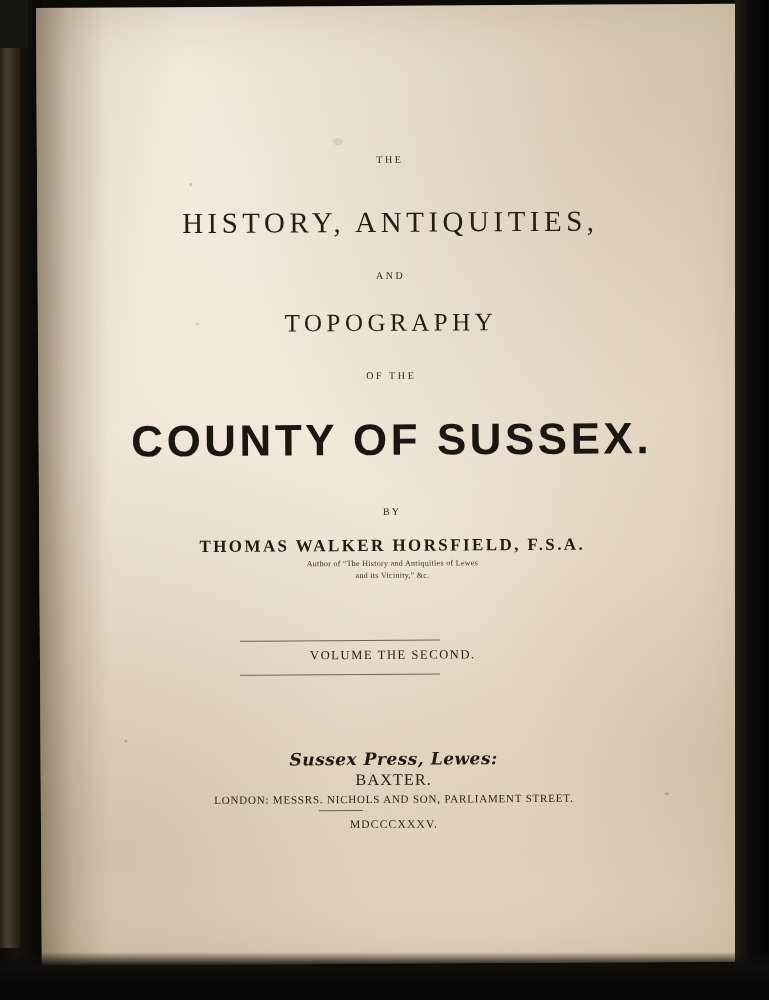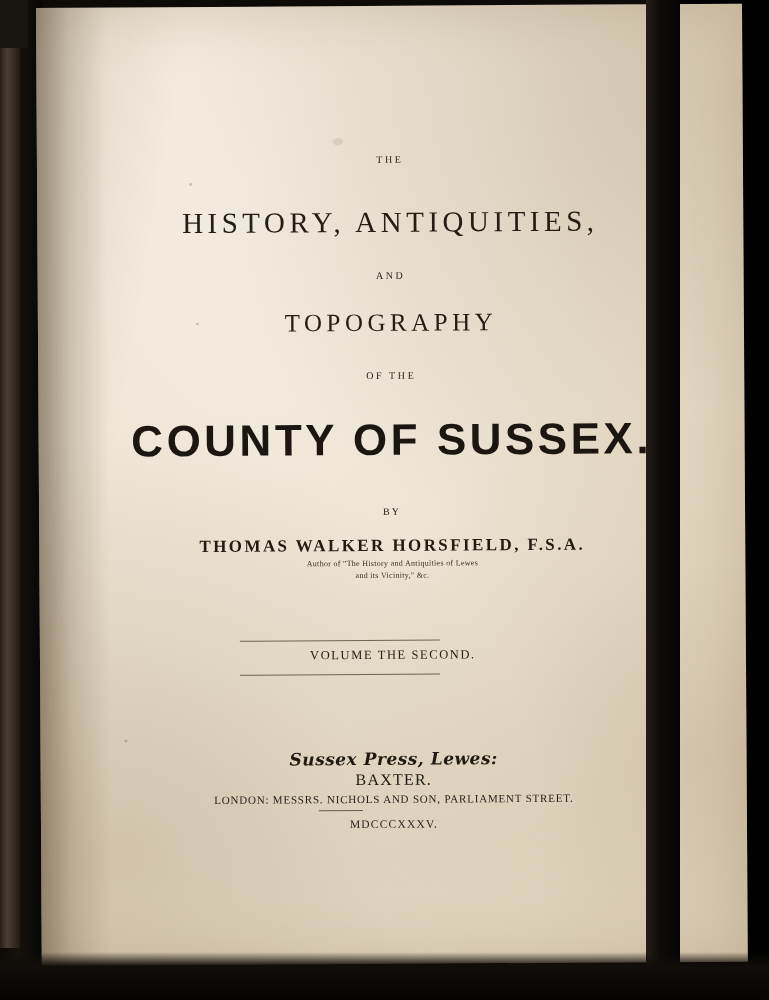--- a/index.html
+++ b/index.html
@@ -9,21 +9,21 @@
   }
   body {
     width: 769px;
     height: 1000px;
     overflow: hidden;
     font-family: "Liberation Serif", serif;
   }
 
   #page {
     position: relative;
-    width: 680px;
+    width: 769px;
     height: 1000px;
     background: #0d0b08;
   }
 
   
   .binding-left {
     position: absolute;
     left: 0; top: 0;
     width: 42px; height: 1000px;
     background: linear-gradient(90deg, #0a0907 0%, #16120d 40%, #080706 100%);

